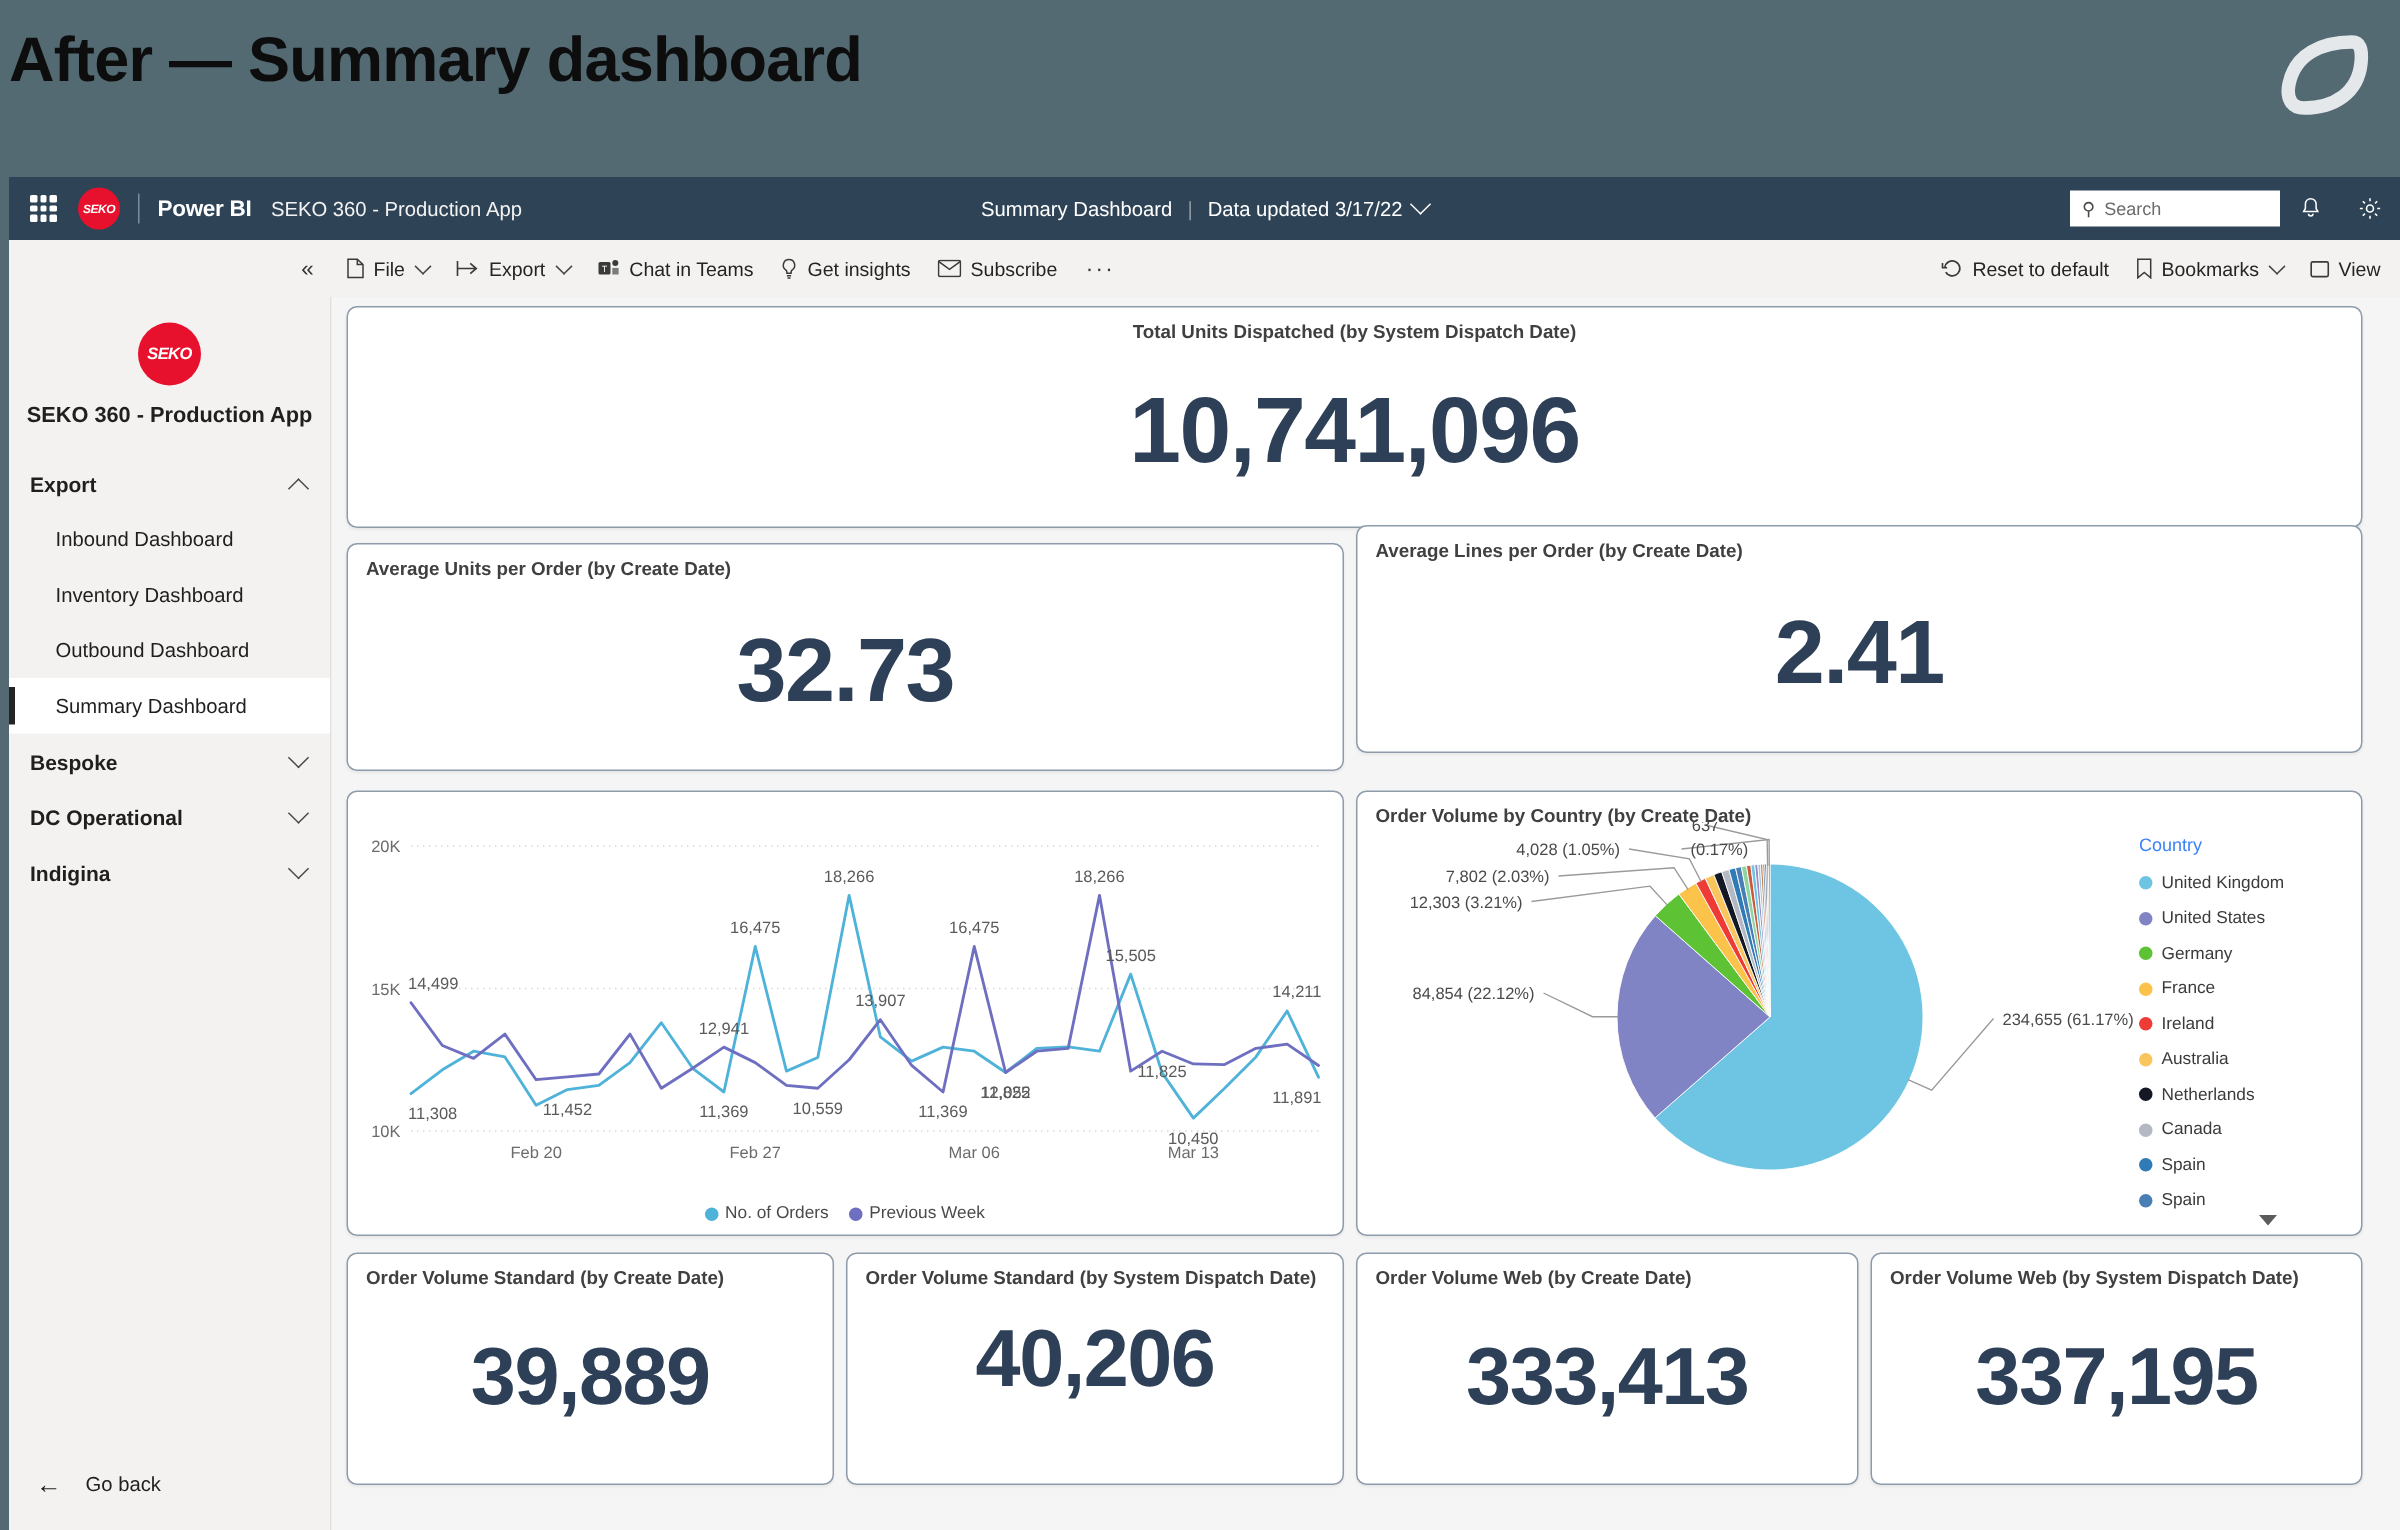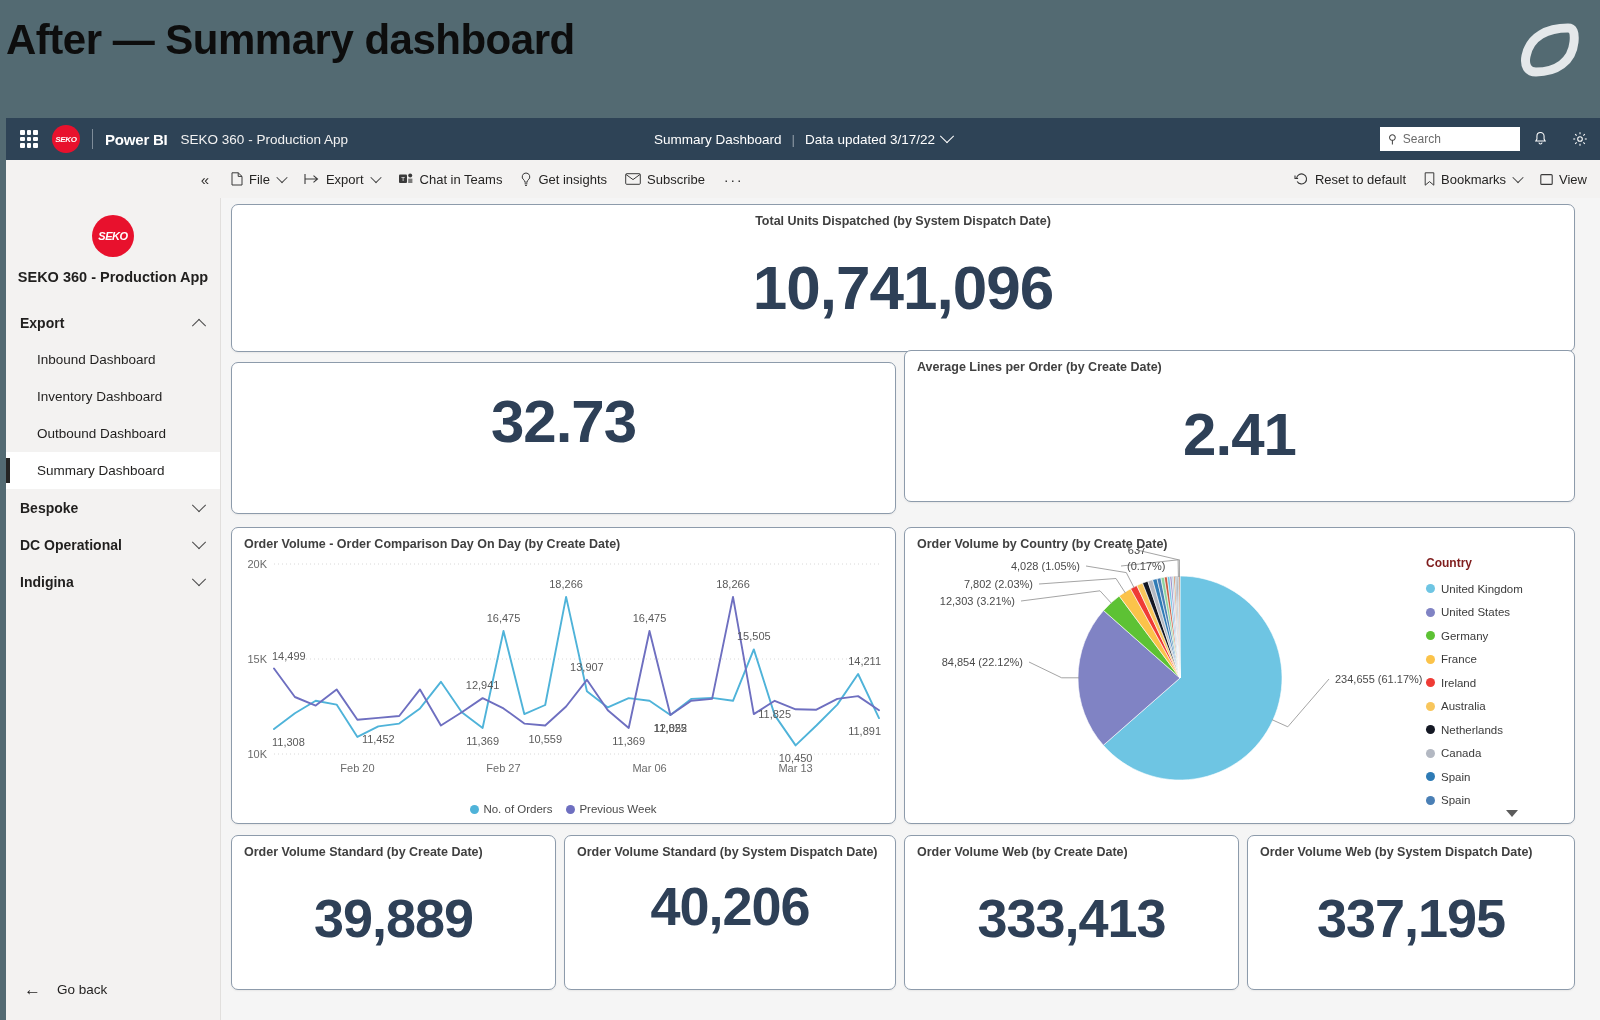--- a/index.html
+++ b/index.html
@@ -135,21 +135,21 @@
     font-size:11.5px;color:#4a4a4a;
   }
   .legend-row .lg{display:flex;align-items:center;gap:4px;cursor:pointer;}
   .dot{width:9px;height:9px;border-radius:50%;display:inline-block;}
 
   
   .pie-legend{
     position:absolute;right:10px;top:28px;width:138px;
     font-size:11.5px;color:#3b3b3b;
   }
-  .pie-legend .hdr{font-weight:bold;color:#7f1d1d;margin-bottom:7px;font-size:12px;}
+  .pie-legend .hdr{font-weight:normal;color:#3b82f6;margin-bottom:7px;font-size:12px;}
   .pie-legend .row{display:flex;align-items:center;gap:6px;height:23.5px;cursor:pointer;}
   .legend-caret{
     position:absolute;right:56px;bottom:6px;width:0;height:0;
     border-left:6px solid transparent;border-right:6px solid transparent;
     border-top:7px solid #5b5b5b;cursor:pointer;
   }
   svg{display:block;}
   text{font-family:"Liberation Sans", sans-serif;}
 </style>
 </head>
@@ -353,30 +353,30 @@
     </div>
 
     <div class="canvas">
 
       <div class="card" style="left:10px;top:6px;width:1344px;height:148px;">
         <div class="card-title center">Total Units Dispatched (by System Dispatch Date)</div>
         <div class="big-num" style="margin-top:22px;font-size:62px;">10,741,096</div>
       </div>
 
       <div class="card" style="left:10px;top:164px;width:665px;height:152px;">
+        <div class="card-title">Average Units per Order (by Create Date)</div>
         <div class="big-num" style="margin-top:24px;">32.73</div>
       </div>
 
       <div class="card" style="left:683px;top:152px;width:671px;height:152px;">
         <div class="card-title">Average Lines per Order (by Create Date)</div>
         <div class="big-num" style="margin-top:24px;">2.41</div>
       </div>
 
       <div class="card" style="left:10px;top:329px;width:665px;height:297px;">
-        <div class="card-title">Order Volume - Order Comparison Day On Day (by Create Date)</div>
         <div class="lc-wrap">
           <svg id="linechart" width="663" height="250" viewBox="0 0 663 250">
               <line x1="42" y1="204" x2="647" y2="204" stroke="#d8d8d8" stroke-width="1" stroke-dasharray="1 3"></line>
               <text x="35" y="208" text-anchor="end" font-size="11" fill="#6b6b6b">10K</text>
               <line x1="42" y1="109" x2="647" y2="109" stroke="#d8d8d8" stroke-width="1" stroke-dasharray="1 3"></line>
               <text x="35" y="113" text-anchor="end" font-size="11" fill="#6b6b6b">15K</text>
               <line x1="42" y1="14" x2="647" y2="14" stroke="#d8d8d8" stroke-width="1" stroke-dasharray="1 3"></line>
               <text x="35" y="18" text-anchor="end" font-size="11" fill="#6b6b6b">20K</text>
               <text x="125.44827586206897" y="222" text-anchor="middle" font-size="11" fill="#6b6b6b">Feb 20</text>
               <text x="271.48275862068965" y="222" text-anchor="middle" font-size="11" fill="#6b6b6b">Feb 27</text>

